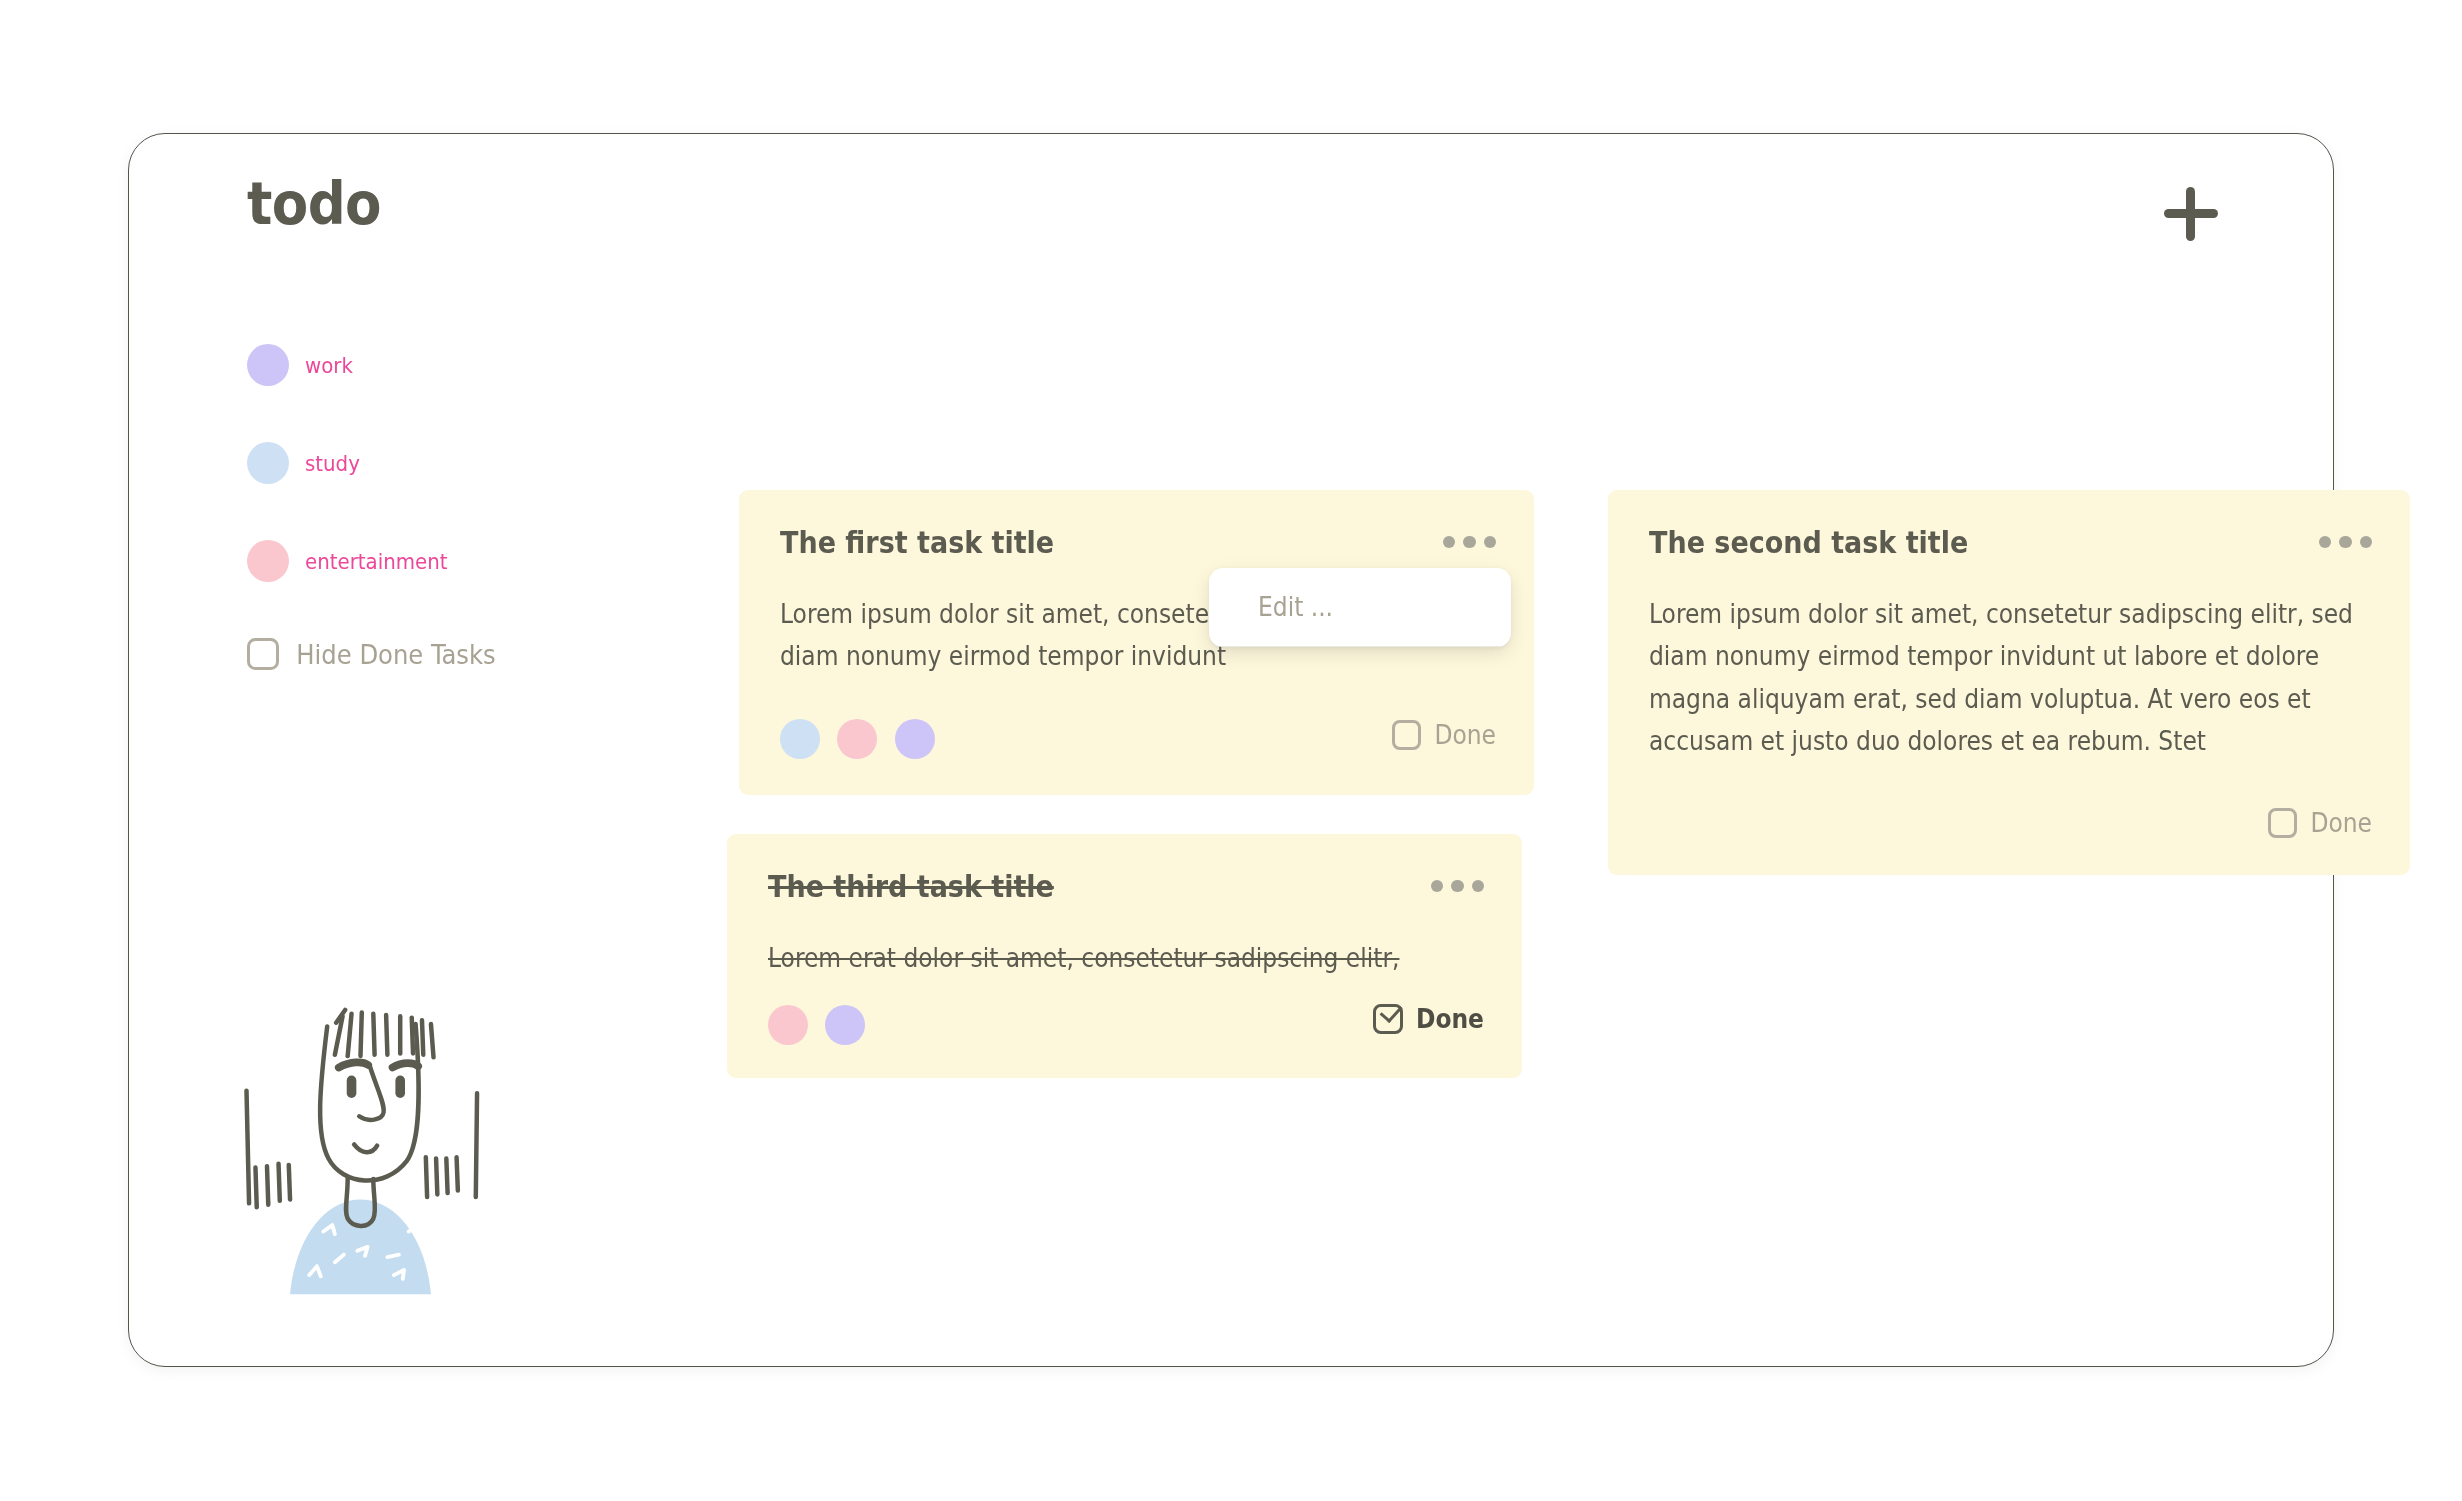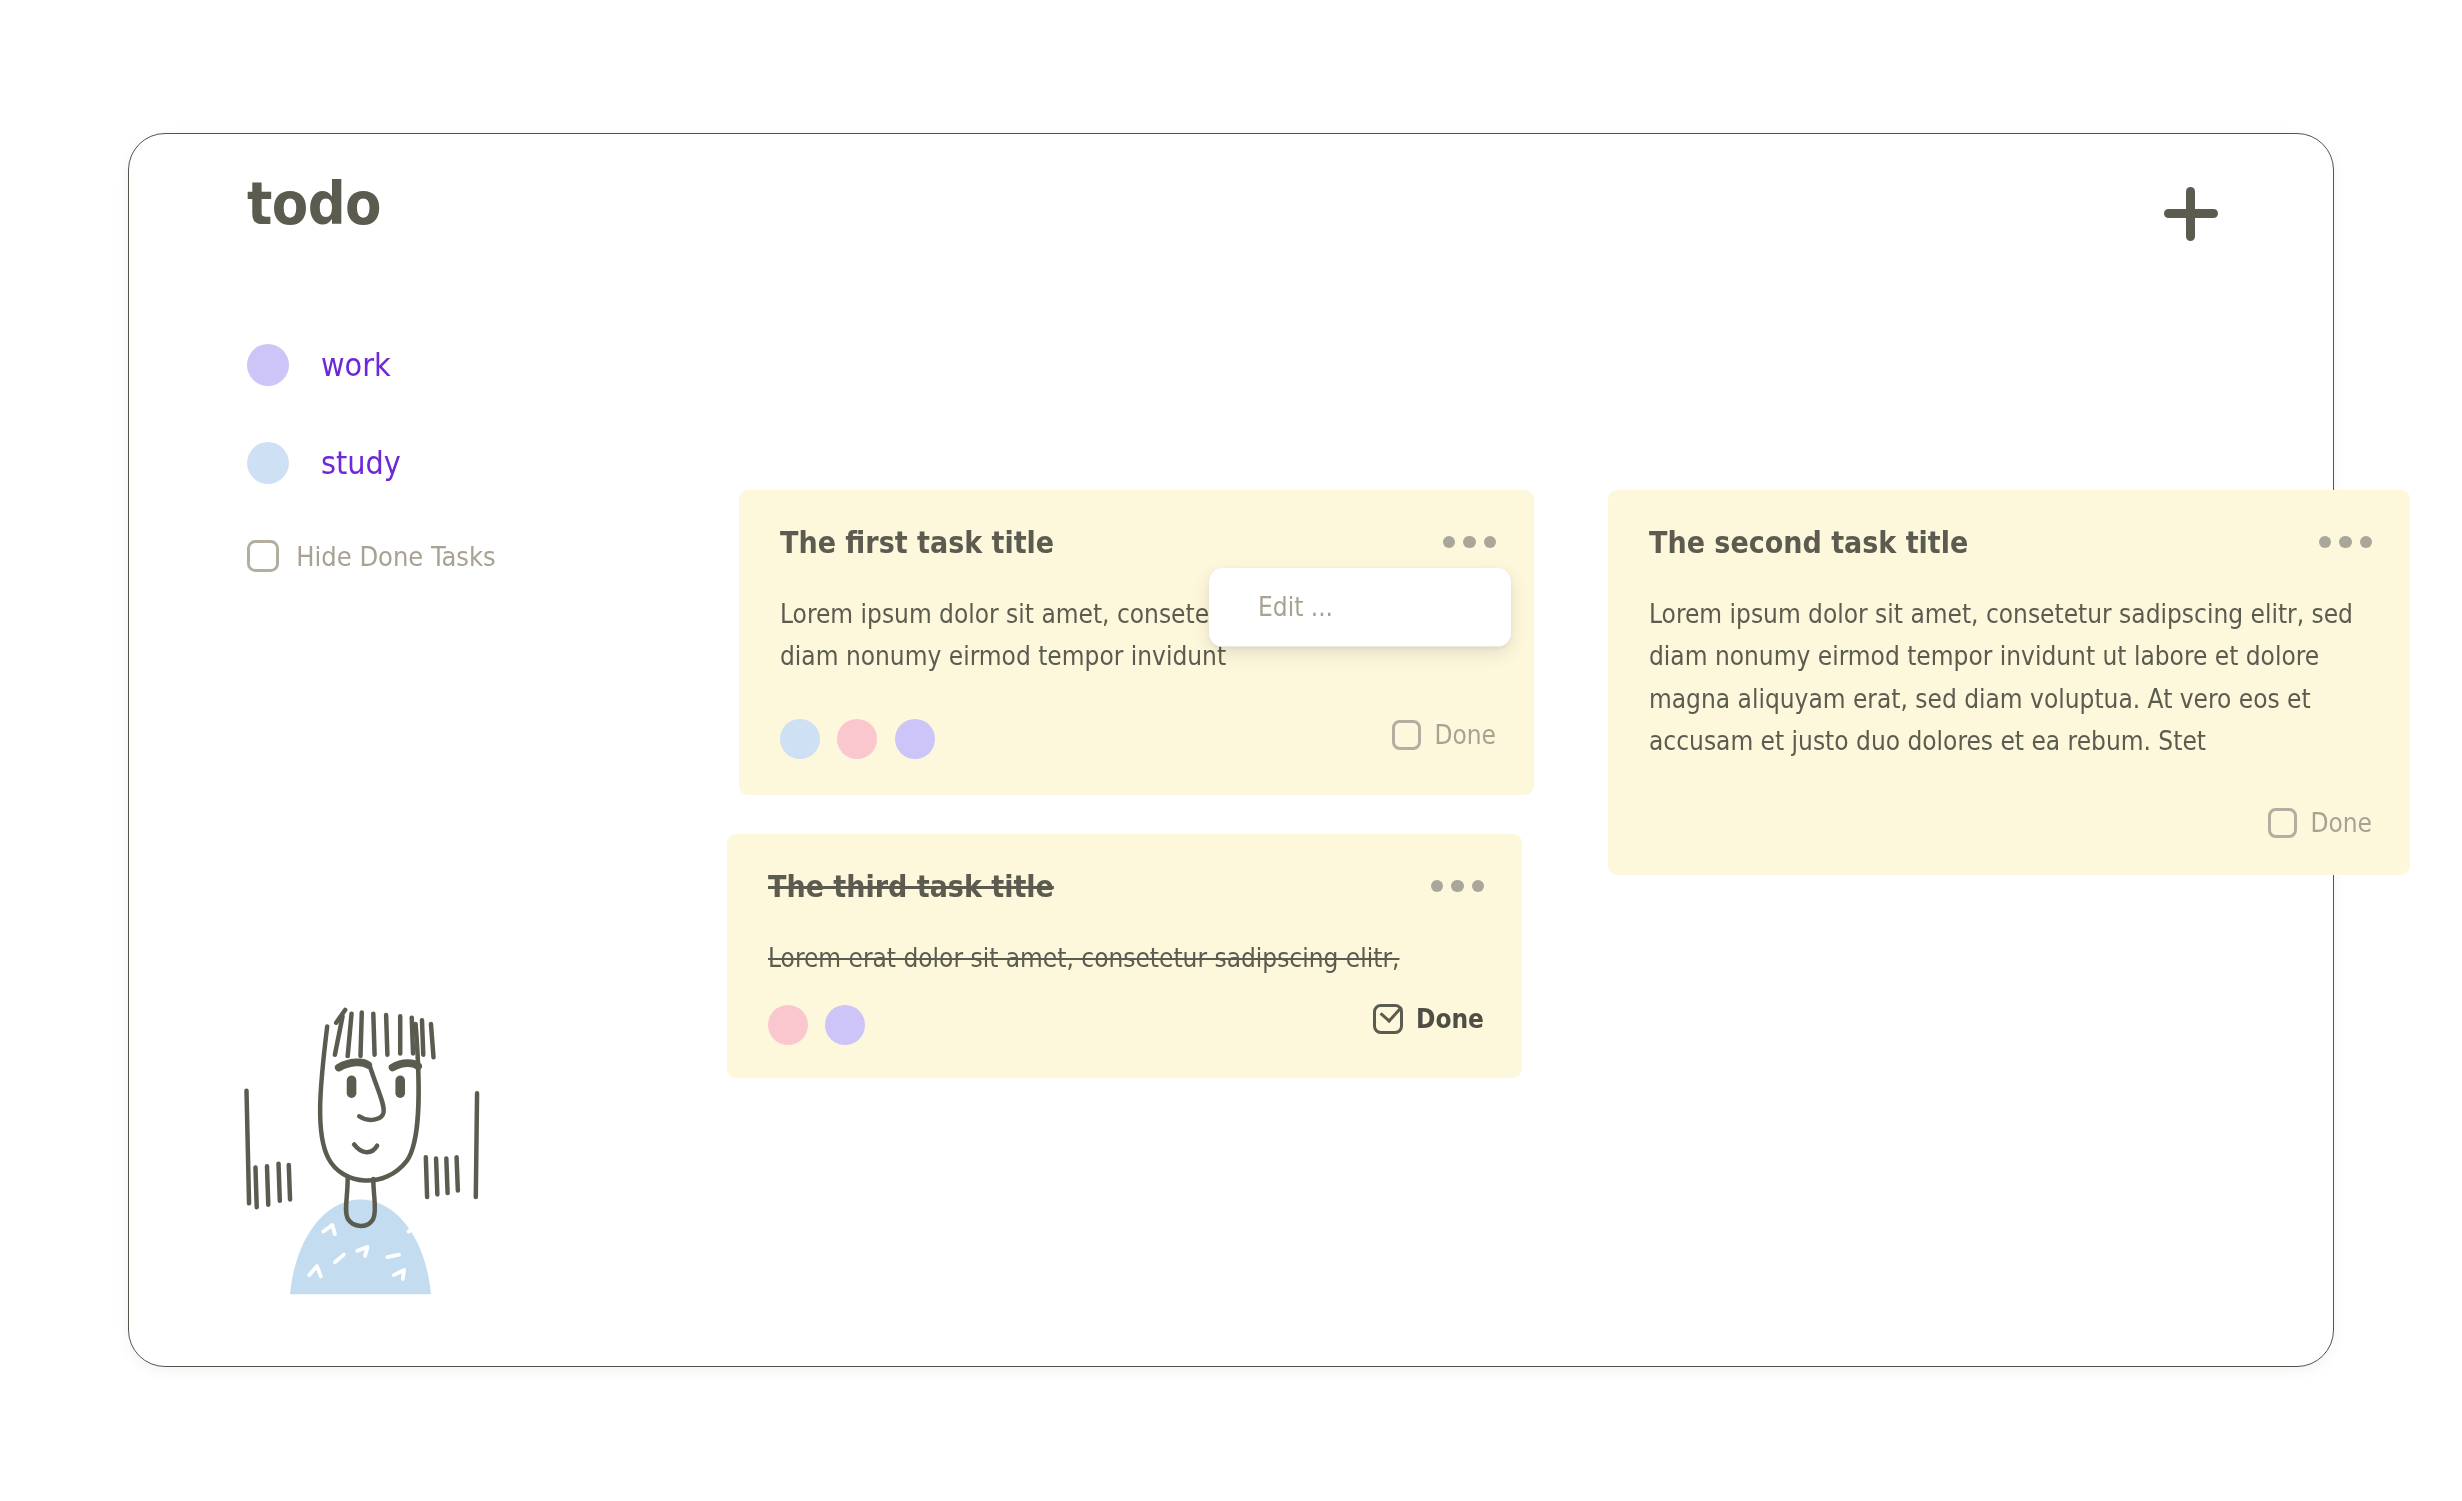--- a/index.html
+++ b/index.html
@@ -83,23 +83,23 @@
     margin-bottom: 56px;
     cursor: pointer;
   }
   .legend-dot {
     width: 42px;
     height: 42px;
     border-radius: 50%;
     flex: 0 0 auto;
   }
   .legend-label {
-    margin-left: 32px;
-    font-size: 32px;
-    color: #6d28d9;
+    margin-left: 16px;
+    font-size: 22px;
+    color: #ec4899;
     white-space: nowrap;
   }
 
   #hide-done-row {
     display: flex;
     align-items: center;
     margin-top: 28px;
     cursor: pointer;
   }
   .cb-box {
@@ -282,20 +282,24 @@
     <div class="legend-item">
       <span class="legend-dot" style="background:#cdc5f7"></span>
       <span class="legend-label">work</span>
     </div>
 
     <div class="legend-item">
       <span class="legend-dot" style="background:#cee1f4"></span>
       <span class="legend-label">study</span>
     </div>
 
+    <div class="legend-item">
+      <span class="legend-dot" style="background:#fbc7ce"></span>
+      <span class="legend-label">entertainment</span>
+    </div>
 
 
     <div id="hide-done-row">
       <span class="cb-box"></span>
       <span id="hide-done-label">Hide Done Tasks</span>
     </div>
   </div>
 
   <div id="doodle">
     <svg viewBox="0 0 420 480" width="269" height="308" fill="none" stroke="#5c5b50" stroke-width="7" stroke-linecap="round" stroke-linejoin="round">

